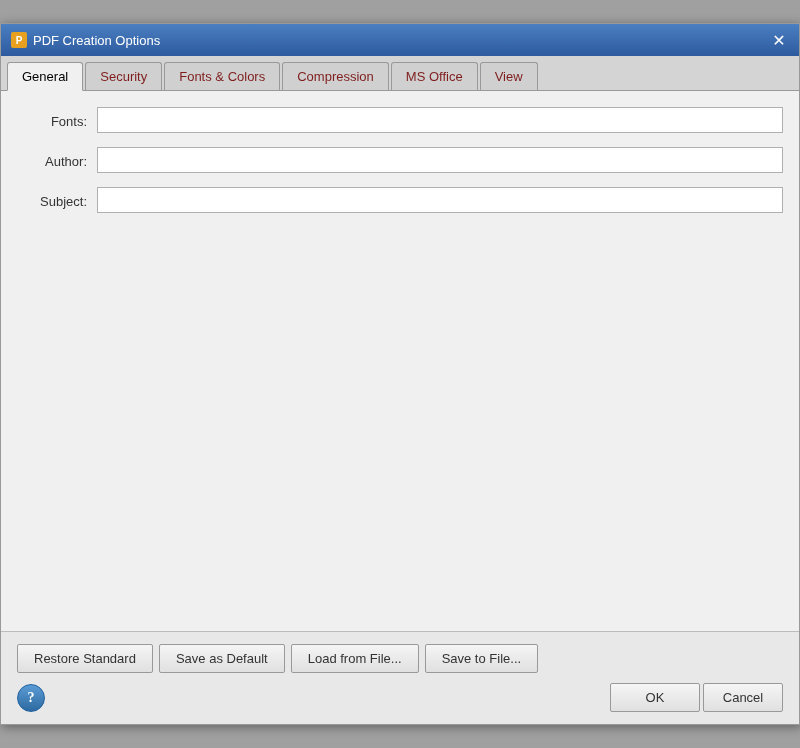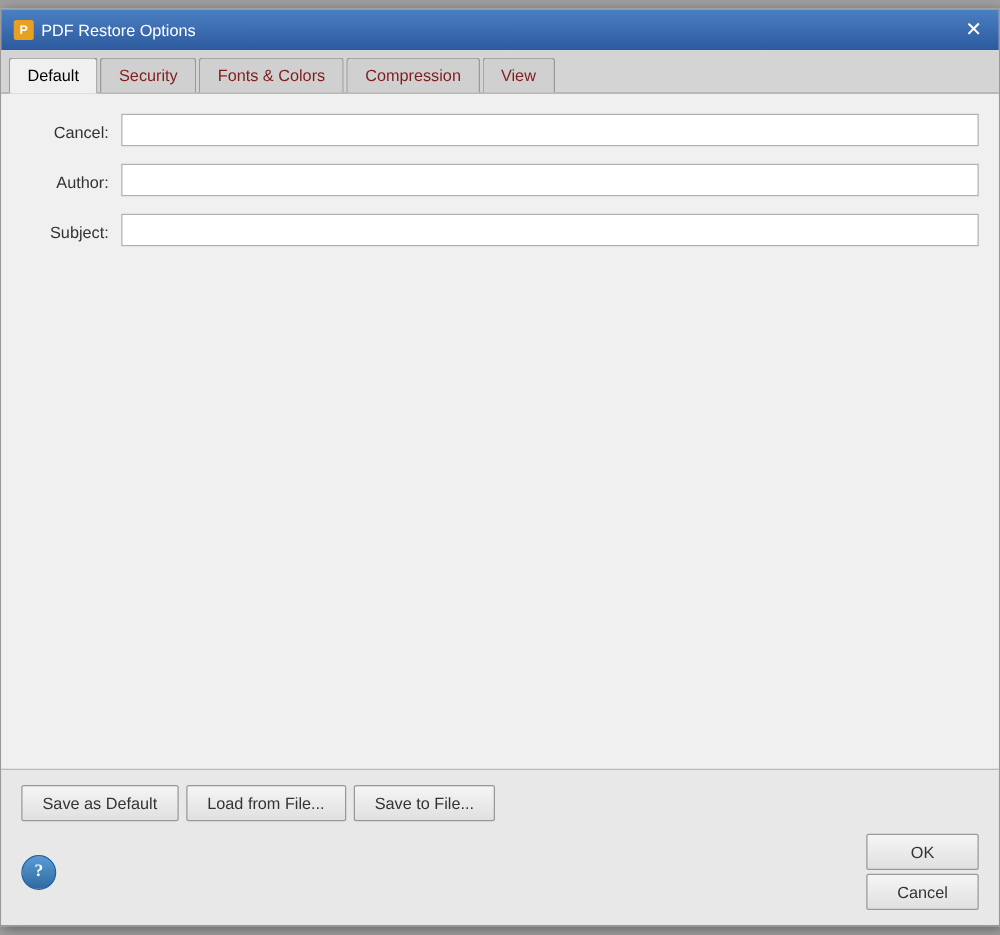--- a/index.html
+++ b/index.html
@@ -203,74 +203,78 @@
 </head>
 <body>
 
 <div class="dialog">
 
   <div class="title-bar">
     <div class="title-bar-left">
       <div class="title-bar-icon">
         <span>P</span>
       </div>
-      <span class="title-bar-title">PDF Restore Options</span>
+      <span class="title-bar-title">PDF Creation Options</span>
     </div>
     <button class="close-btn">✕</button>
   </div>
 
   <div class="tab-bar">
     <div class="tab active">
-      <span>Default</span>
+      <span>General</span>
     </div>
     <div class="tab">
       <span>Security</span>
     </div>
     <div class="tab">
       <span>Fonts &amp; Colors</span>
     </div>
     <div class="tab">
       <span>Compression</span>
     </div>
     <div class="tab">
+      <span>MS Office</span>
+    </div>
+    <div class="tab">
       <span>View</span>
     </div>
   </div>
 
   <div class="content-area">
 
     <div class="form-group">
-      <label class="form-label">Cancel:</label>
+      <label class="form-label">Fonts:</label>
       <input class="form-input" type="text" value="" style="">
     </div>
 
     <div class="form-group">
       <label class="form-label">Author:</label>
       <input class="form-input" type="text" value="" style="">
     </div>
 
     <div class="form-group">
       <label class="form-label">Subject:</label>
       <input class="form-input" type="text" value="" style="">
     </div>
 
 
   </div>
 
   <div class="bottom-section">
 
     <div class="bottom-buttons-row">
+      <button class="btn">Restore Standard</button>
       <button class="btn">Save as Default</button>
       <button class="btn">Load from File...</button>
       <button class="btn">Save to File...</button>
     </div>
 
     <div class="ok-cancel-row">
       <button class="help-btn">?</button>
-      <div style="display:flex; gap:3px;flex-direction:column;">
+      <div style="display:flex; gap:3px;">
         <button class="btn btn-ok">OK</button>
         <button class="btn">Cancel</button>
       </div>
     </div>
 
   </div>
 
 </div>
 
 </body></html>

